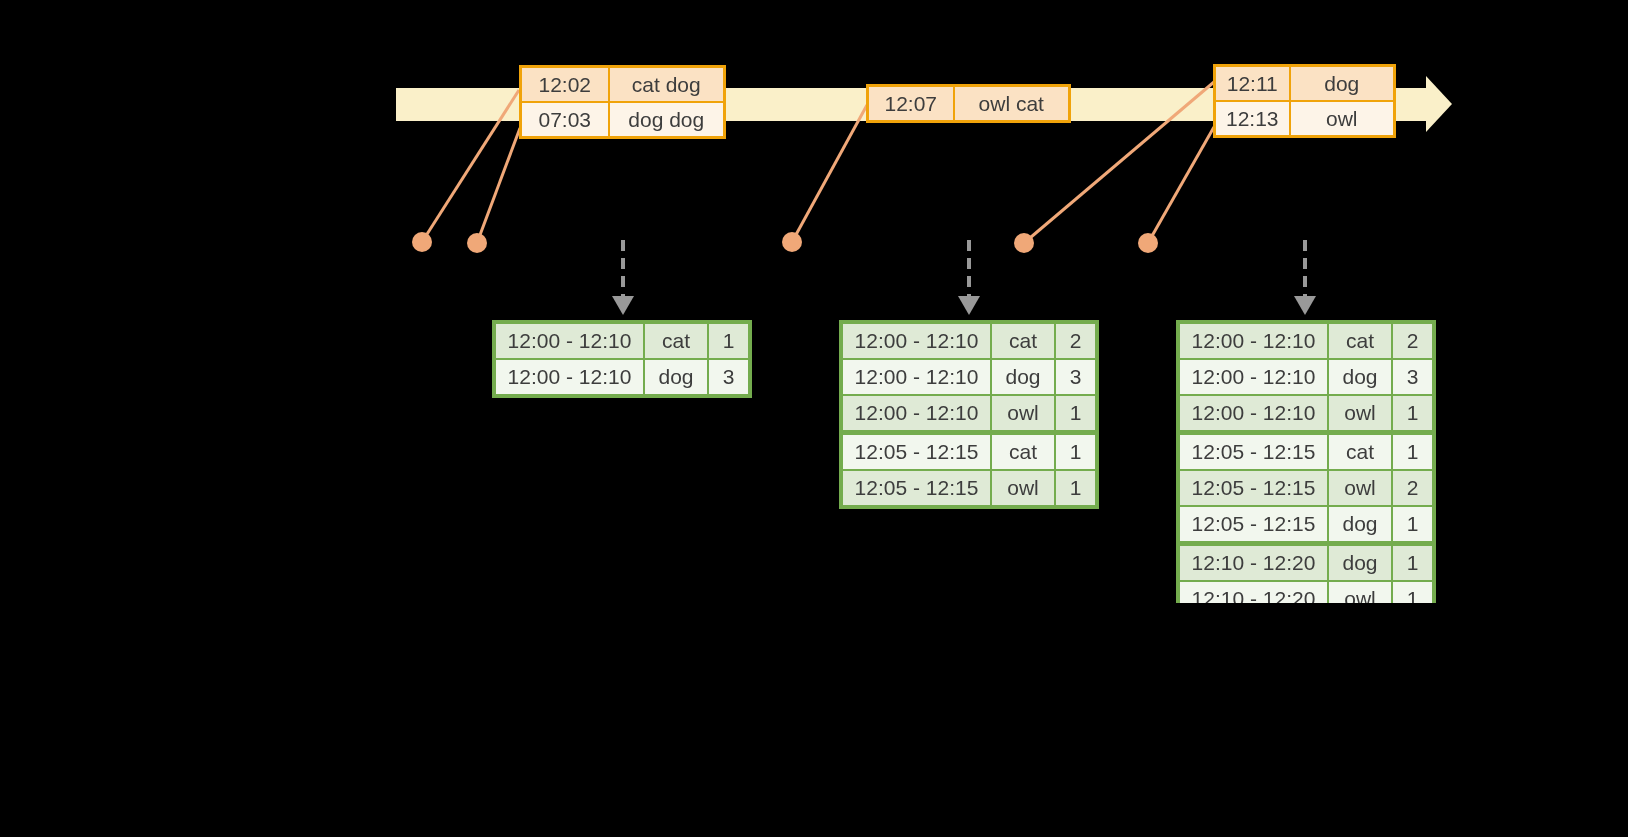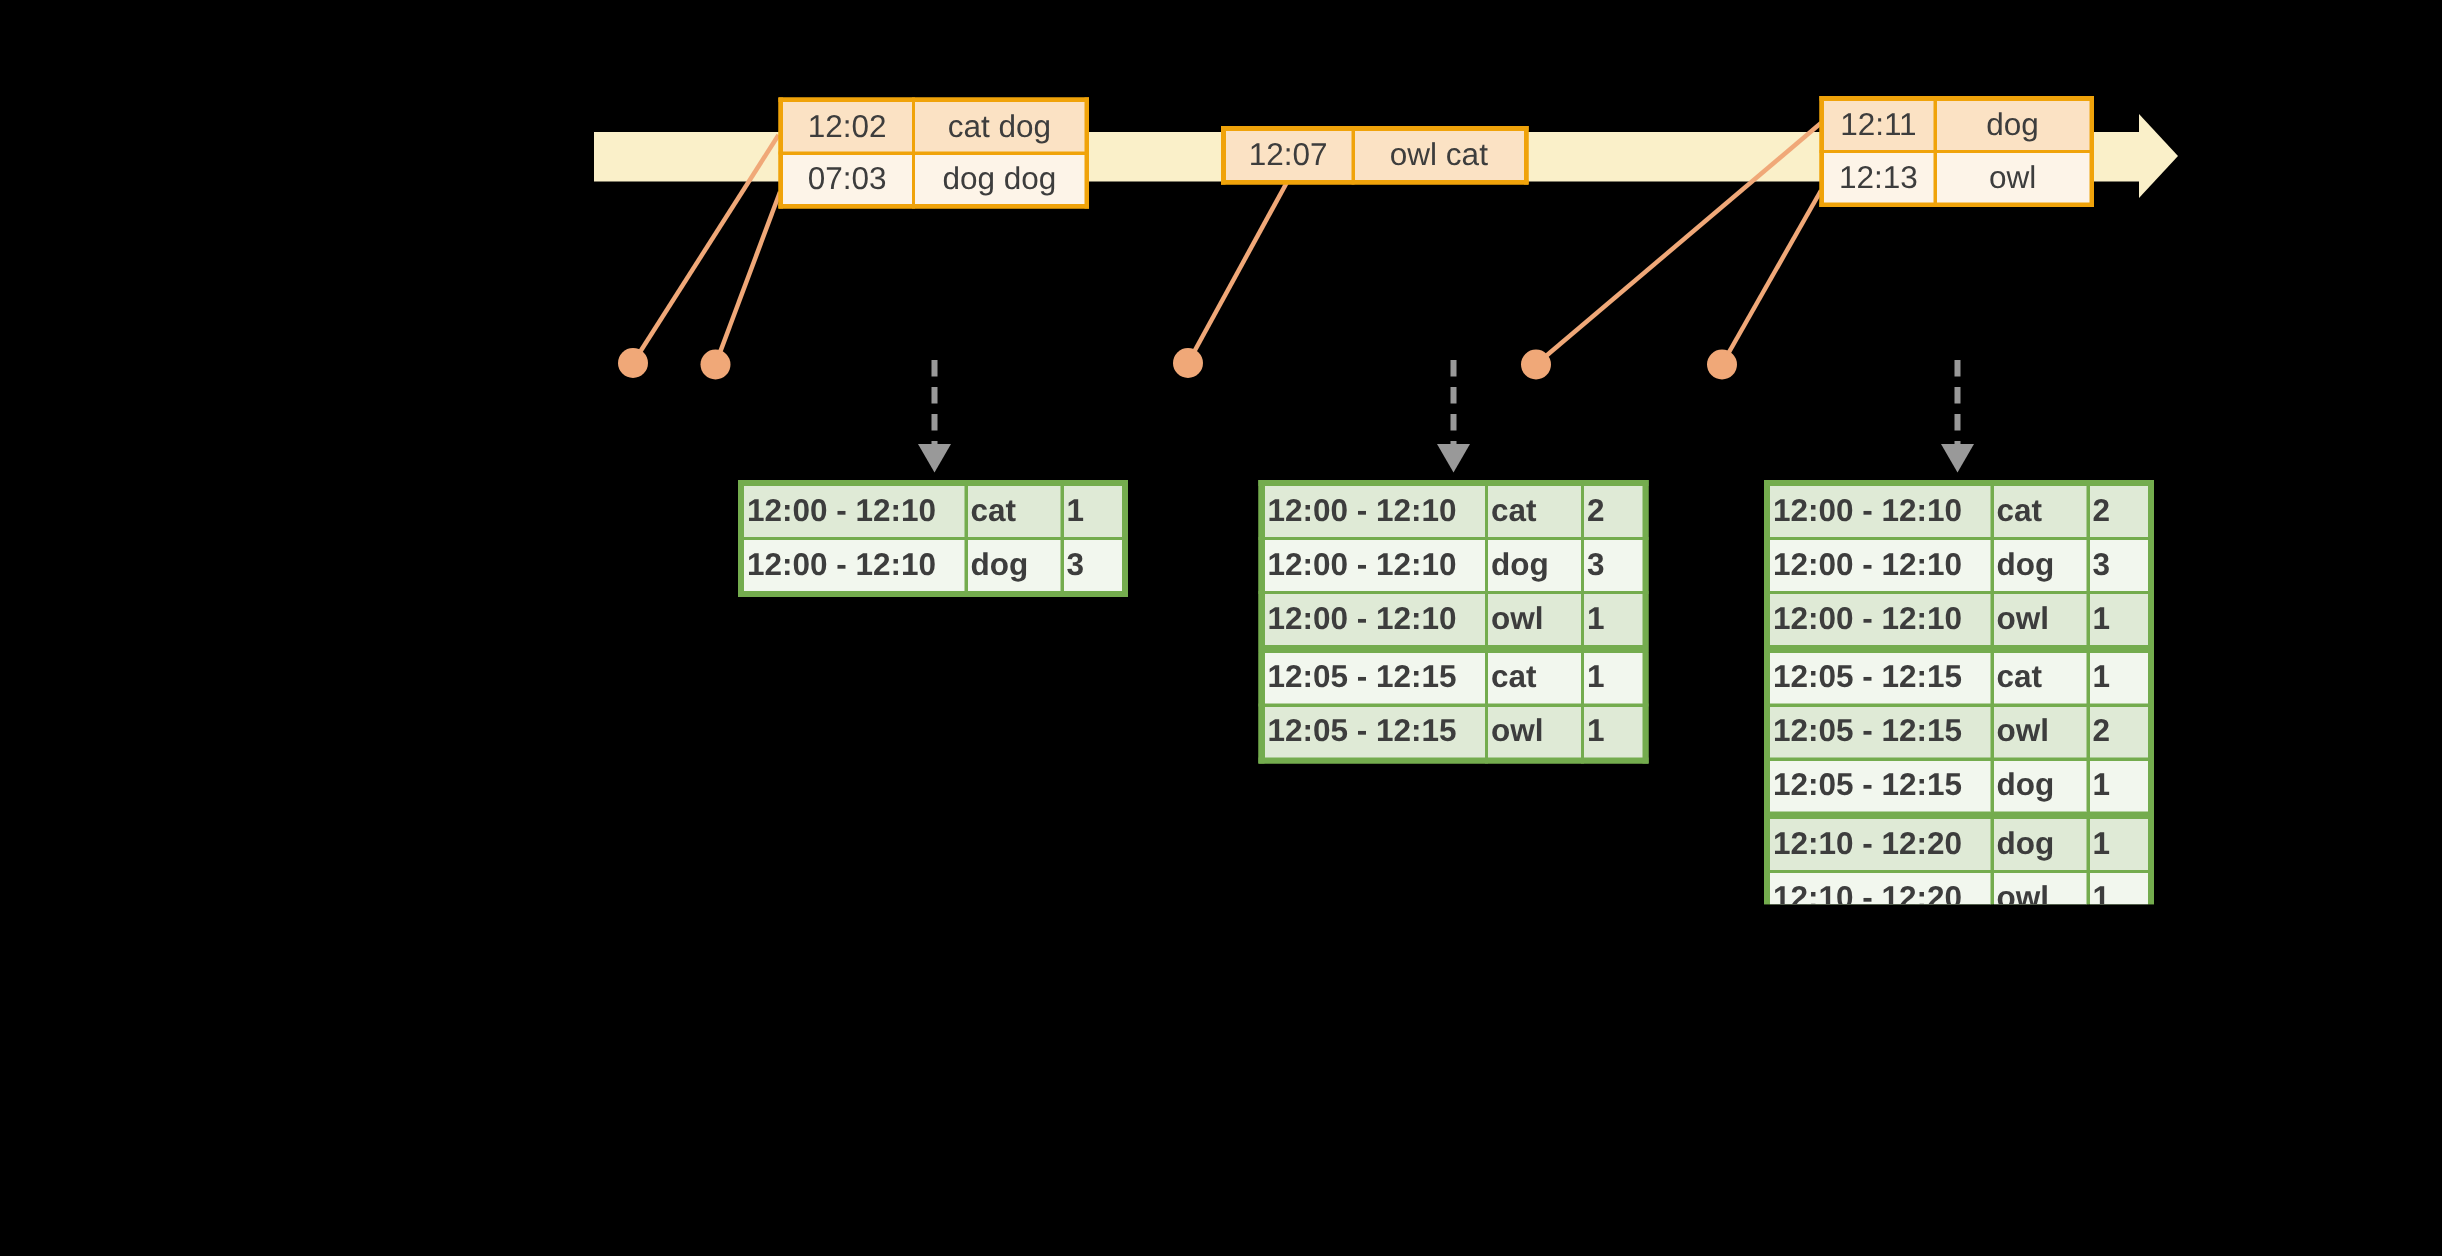--- a/index.html
+++ b/index.html
@@ -29,21 +29,21 @@
     text-align:center;height:33px;padding:0 2px;overflow:hidden;white-space:nowrap;
   }
   .etable tr:nth-child(odd) td{background:var(--peachDark);}
   .etable tr:nth-child(even) td{background:var(--peachLight);}
   .gtable{
     position:absolute;border-collapse:collapse;z-index:2;
     border:4px solid var(--green);background:var(--green);
   }
   .gtable td{
     border:2px solid var(--green);font-size:21px;color:var(--text);
-    height:34px;padding:0 2px;overflow:hidden;white-space:nowrap;font-weight:bold;
+    text-align:center;height:34px;padding:0 2px;overflow:hidden;white-space:nowrap;
   }
   .gtable tr:nth-child(odd) td{background:var(--greenDark);}
   .gtable tr:nth-child(even) td{background:var(--greenLight);}
   .gtable tr.group-end td{border-bottom-width:5px;}
 </style>
 </head>
 <body>
 
 <div class="canvas">
 
@@ -85,21 +85,21 @@
           <td>12:02</td>
           <td>cat dog</td>
         </tr>
         <tr>
           <td>07:03</td>
           <td>dog dog</td>
         </tr>
       </tbody>
   </table>
 
-  <table class="etable" style="left:814px;top:84px;width:202px;">
+  <table class="etable" style="left:866px;top:84px;width:202px;border-radius:18px;">
     <colgroup>
         <col style="width:86px">
         <col style="width:116px">
       </colgroup>
     <tbody>
         <tr>
           <td>12:07</td>
           <td>owl cat</td>
         </tr>
       </tbody>

